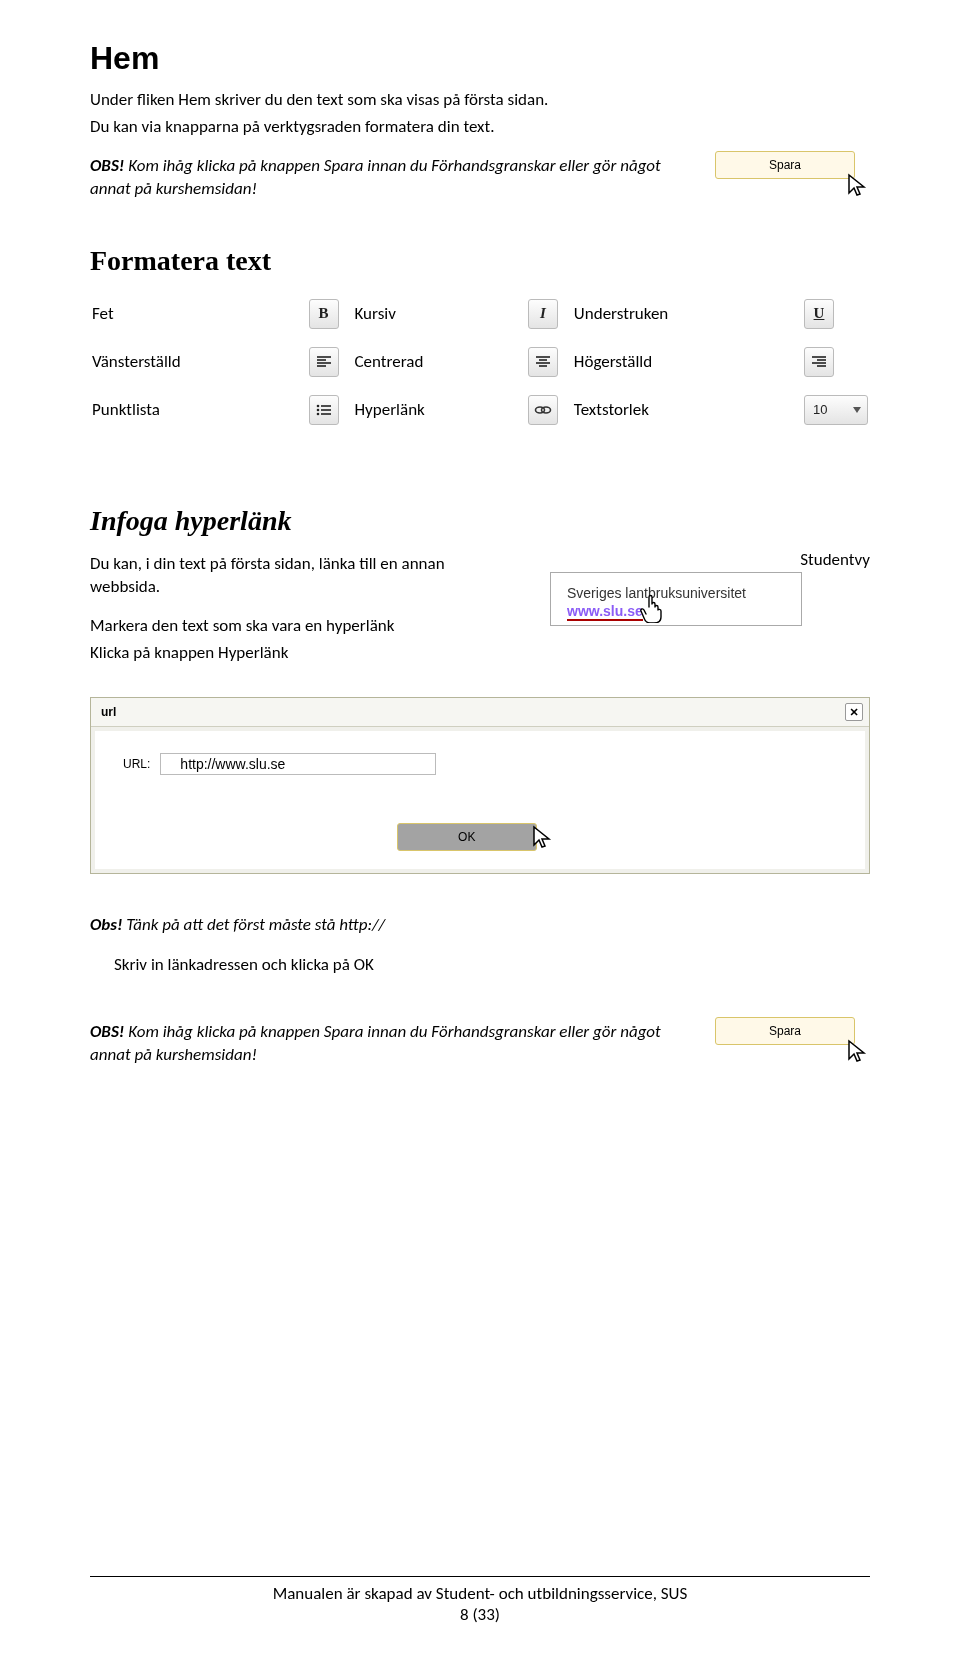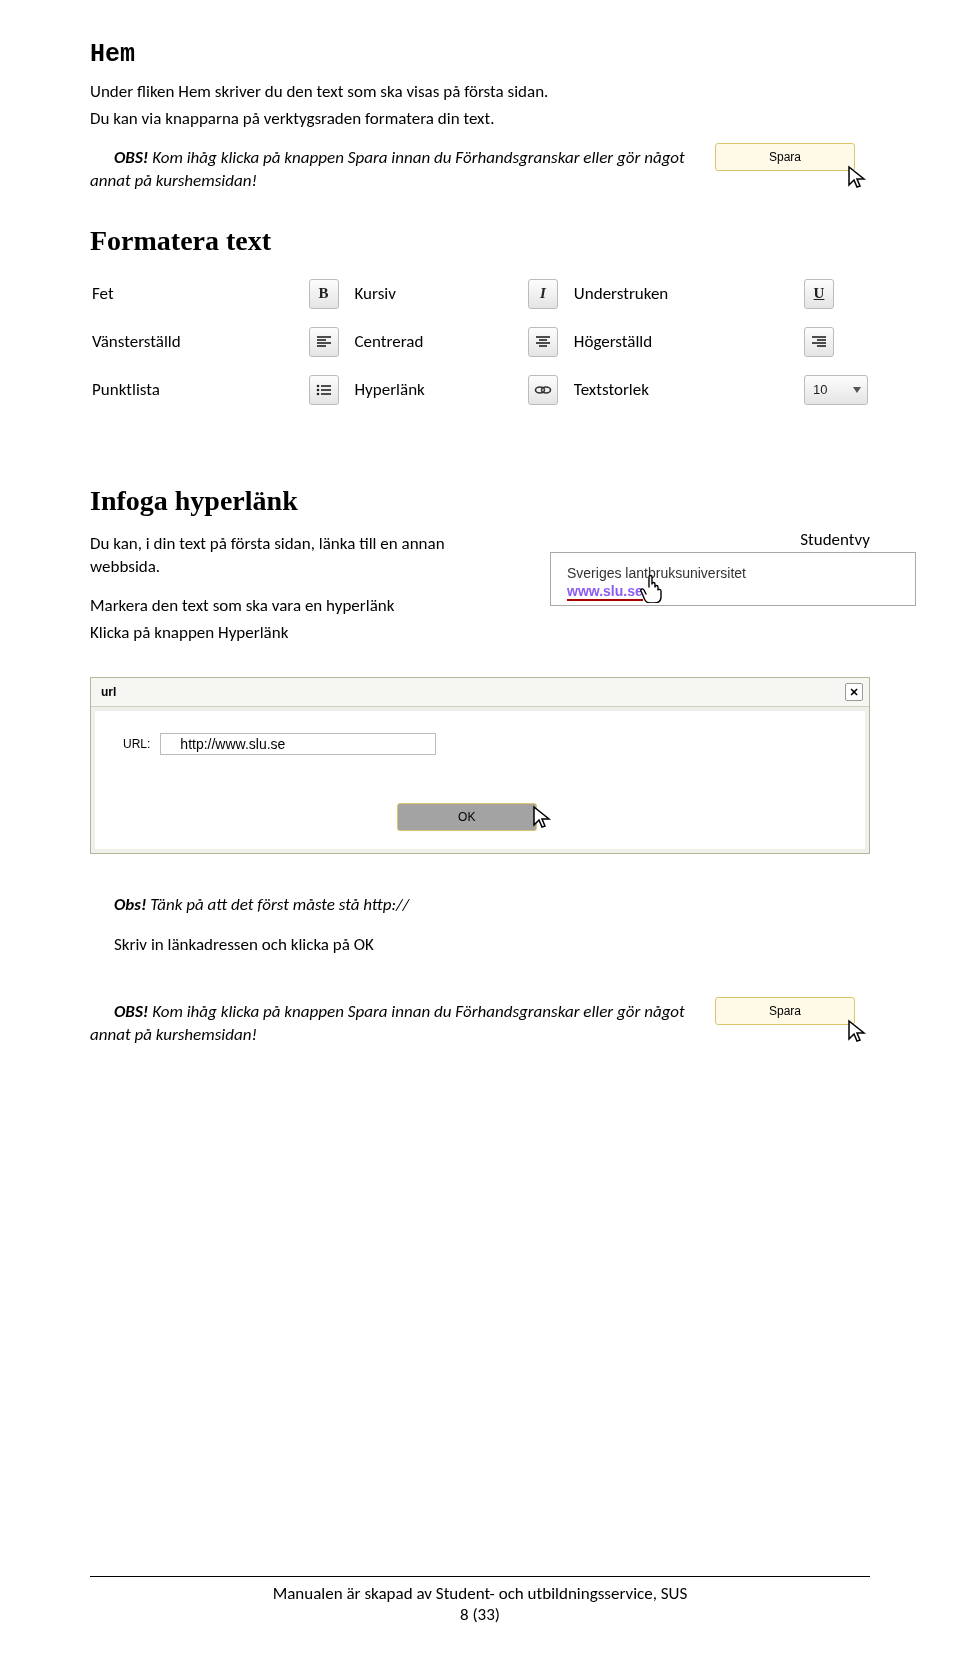--- a/index.html
+++ b/index.html
@@ -11,35 +11,35 @@
     color: #000;
     width: 960px;
   }
   .page {
     width: 960px;
     min-height: 1655px;
     padding: 40px 90px 30px 90px;
     position: relative;
   }
   .h1 {
-    font-family: Liberation Mono, monospace;
-    font-size: 25px;
+    font-family: Liberation Sans, sans-serif;
+    font-size: 32px;
     font-weight: bold;
     margin-bottom: 12px;
   }
   .h2 {
     font-family: Garamond, 'Times New Roman', serif;
     font-size: 28px;
     font-weight: bold;
-    margin-top: 28px;
+    margin-top: 40px;
     margin-bottom: 12px;
   }
   p { font-size: 17px; line-height: 1.35; margin: 4px 0; }
   .italic { font-style: italic; }
-  .bold { font-weight: bold; margin-left: 24px; }
+  .bold { font-weight: bold; }
 
   .row-with-spara { display: flex; align-items: flex-start; gap: 30px; }
   .row-with-spara .text-part { flex: 1; }
 
   .spara-wrap { position: relative; width: 155px; height: 46px; }
   .spara-btn {
     width: 140px; height: 28px;
     background: #fff9e8;
     border: 1px solid #d9c56a;
     border-radius: 3px;
@@ -73,21 +73,21 @@
   }
   .tb-icon.wide { width: 64px; font-size: 13px; font-weight: normal; font-family: Verdana, sans-serif; justify-content: space-between; padding: 0 6px 0 8px; }
   .tb-icon svg { display: block; }
 
   .link-row { display: flex; align-items: flex-start; gap: 40px; }
   .link-row .left { flex: 1; }
 
   .student-box {
     border: 1px solid #aaa;
     padding: 12px 16px 4px 16px;
-    width: 366px;
+    width: 252px;
     background: #fff;
     position: relative;
   }
   .student-box .lbl1 { font-family: Verdana, sans-serif; font-size: 14px; color:#333; }
   .student-box .link {
     font-family: Verdana, sans-serif; font-size: 14px; color: #8b5cf6;
     font-weight: bold;
     border-bottom: 2px solid #a00;
     display: inline-block;
     padding-bottom: 0;
@@ -239,21 +239,21 @@
       <td class="ic-cell"><span class="tb-icon wide">
         <span>10</span>
         <svg width="8" height="6">
                 <path d="M0 0 L8 0 L4 6 Z" fill="#555"></path>
               </svg>
       </span></td>
     </tr>
   </tbody>
     </table>
 
-  <div class="h2" style="margin-top:70px;">Infoga hyperlänk</div>
+  <div class="h2" style="margin-top:70px;font-style:italic;">Infoga hyperlänk</div>
 
   <div class="link-row">
     <div class="left">
       <p>Du kan, i din text på första sidan, länka till en annan webbsida.</p>
       <p style="margin-top:16px;">Markera den text som ska vara en hyperlänk</p>
       <p>Klicka på knappen Hyperlänk</p>
     </div>
     <div style="width:320px;">
       <div class="studentvy-label">Studentvy</div>
       <div class="student-box">

